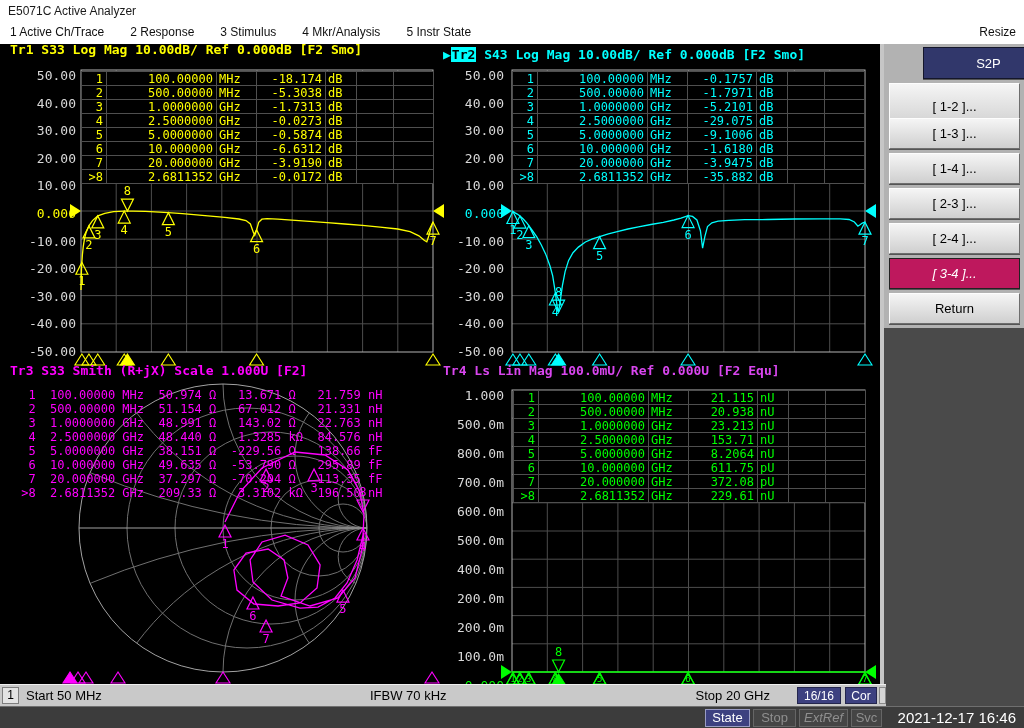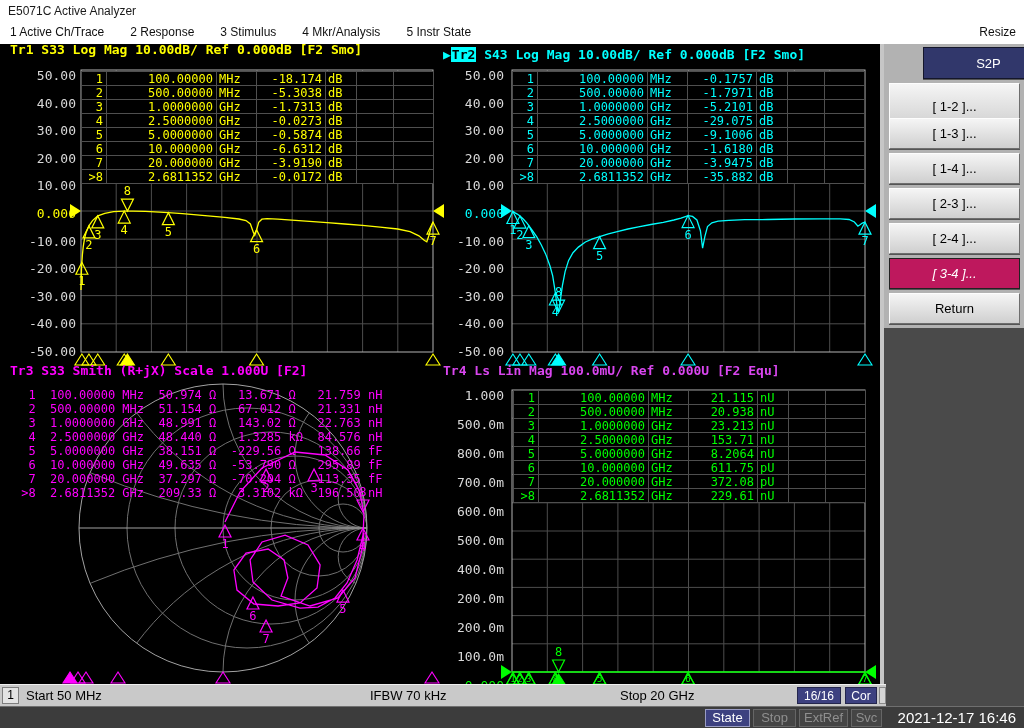--- a/index.html
+++ b/index.html
@@ -28,21 +28,21 @@
   .lines div{height:14px;line-height:14px;}
   .side{position:absolute;left:880px;top:44px;width:144px;height:662px;background:#4a4a4a;border-left:4px solid #c6c6c6;box-sizing:border-box;}
   .side-top{position:absolute;left:884px;top:44px;width:140px;height:284px;background:#b2b2b2;}
   .sbtn{position:absolute;left:889px;width:131px;box-sizing:border-box;display:flex;align-items:center;justify-content:center;font:13px "Liberation Sans",sans-serif;color:#000;background:linear-gradient(#f5f5f5,#cfcfcf);border:1px solid #6e6e6e;border-top-color:#fdfdfd;border-left-color:#fdfdfd;box-shadow:0 1px 0 #555;cursor:pointer;}
   .sbtn.head{background:#31376b;color:#fff;border:1px solid #14162a;}
   .sbtn.dark{background:#be185d;color:#fff;border:1px solid #222;font-style:italic;}
   .statusbar{position:absolute;left:0;top:684px;width:886px;height:22px;background:#c9c9c9;border-top:1px solid #efefef;box-sizing:border-box;font:13px "Liberation Sans",sans-serif;color:#000;}
   .chbox{position:absolute;left:2px;top:2px;width:17px;height:17px;background:#e3e3e3;border:1px solid #7e7e7e;box-sizing:border-box;text-align:center;font-size:12px;line-height:15px;}
   .st-start{position:absolute;left:26px;top:3px;}
   .st-ifbw{position:absolute;left:370px;top:3px;}
-  .st-stop{position:absolute;left:620px;top:3px;width:150px;}
+  .st-stop{position:absolute;left:620px;top:3px;width:150px;text-align:right;}
   .badge{position:absolute;top:2px;height:17px;box-sizing:border-box;background:#3d4180;color:#fff;font:12px "Liberation Sans",sans-serif;text-align:center;line-height:16px;border:1px solid #24264d;}
   .badge.empty{background:#d5d5d5;border:1px solid #8a8a8a;}
   .bottombar{position:absolute;left:0;top:706px;width:1024px;height:22px;background:#3c3c3c;border-top:1px solid #6f6f6f;box-sizing:border-box;}
   .bb{position:absolute;top:2px;height:18px;box-sizing:border-box;font:13px "Liberation Sans",sans-serif;text-align:center;line-height:16px;border:1px solid #666;color:#8f8f8f;background:#454545;}
   .bb.on{background:#3d4180;color:#fff;border:1px solid #9a9dc4;}
   .dt{position:absolute;left:884px;top:2px;width:136px;height:18px;color:#fff;font:15px "Liberation Sans",sans-serif;line-height:18px;text-align:right;padding-right:4px;box-sizing:border-box;}
 </style>
 </head>
 <body>
 
@@ -530,16 +530,16 @@
   <div class="st-ifbw">IFBW 70 kHz</div>
   <div class="st-stop">Stop 20 GHz</div>
   <div class="badge" style="left:797px;width:44px;">16/16</div>
   <div class="badge" style="left:845px;width:32px;">Cor</div>
   <div class="badge empty" style="left:879px;width:7px;"></div>
 </div>
 
 <div class="bottombar">
   <div class="bb on" style="left:705px;width:45px;">State</div>
   <div class="bb" style="left:753px;width:43px;">Stop</div>
-  <div class="bb" style="left:799px;width:49px;">ExtRef</div>
+  <div class="bb" style="left:799px;width:49px;font-style:italic;">ExtRef</div>
   <div class="bb" style="left:851px;width:31px;">Svc</div>
   <div class="dt">2021-12-17 16:46</div>
 </div>
 
 </body></html>

